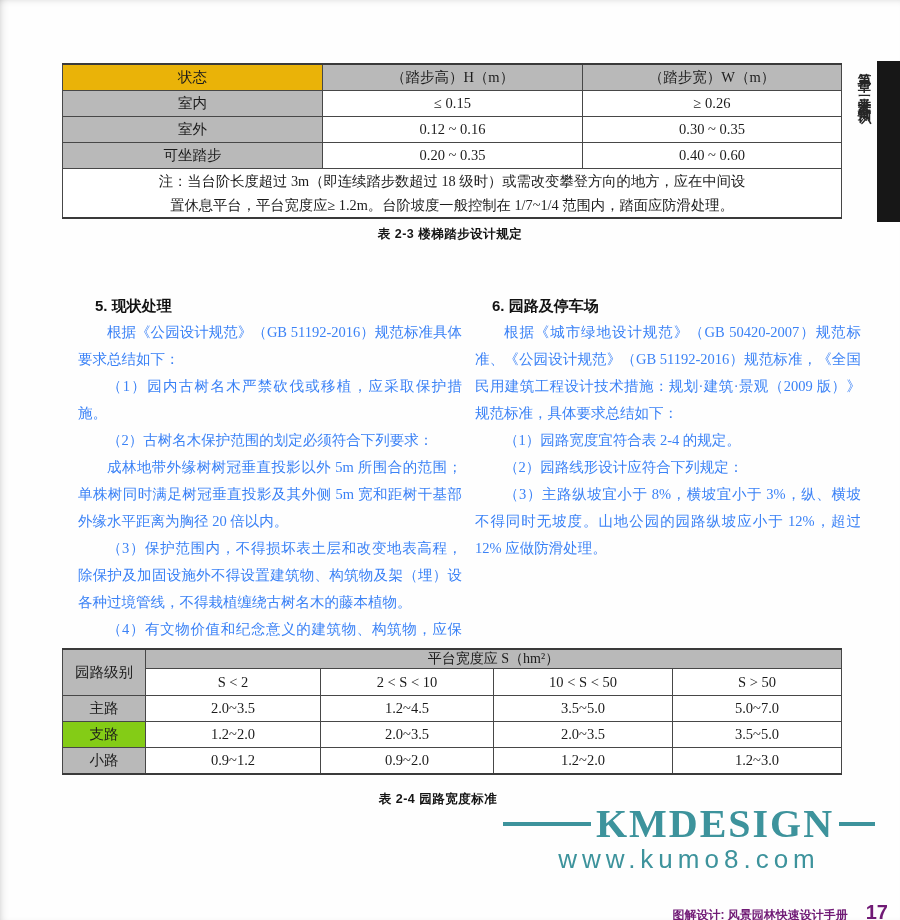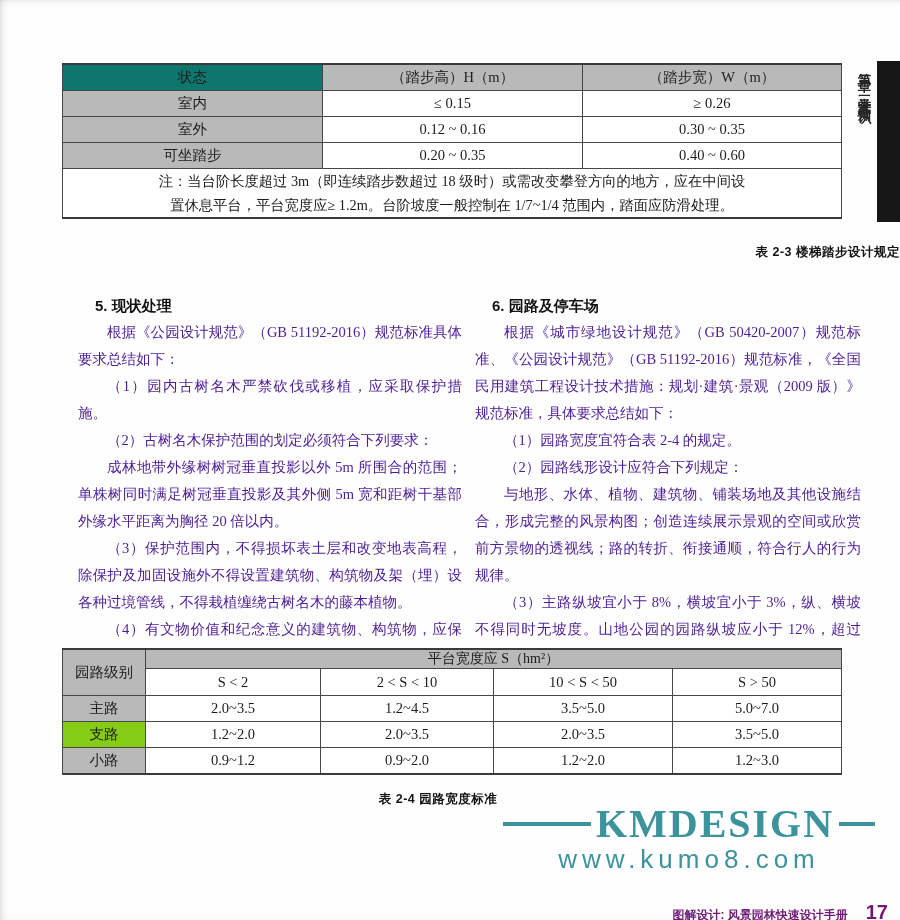--- a/index.html
+++ b/index.html
@@ -45,41 +45,41 @@
   .tbl-caption {
     position: absolute;
     left: 0;
     text-align: center;
     font-family: "Liberation Sans", sans-serif;
     font-weight: bold;
     font-size: 12.5px;
     color: #141414;
     letter-spacing: .5px;
   }
-  #caption1 { top: 244px; width: 900px; text-align: right; }
+  #caption1 { top: 226px; width: 900px; }
   #caption2 { top: 791px; width: 876px; }
 
   
   .textcol { position: absolute; top: 292px; }
   #col-left  { left: 78px;  width: 384px; }
   #col-right { left: 475px; width: 386px; }
   .sec-heading {
     font-family: "Liberation Sans", sans-serif;
     font-weight: bold;
     font-size: 15px;
     line-height: 27px;
     padding-left: 17px;
     color: #121212;
   }
   .textcol p {
     font-size: 14.5px;
     line-height: 27px;
     text-align: justify;
     text-indent: 2em;
-    color: #4c1d95;
+    color: #3b82f6;
   }
 
   
   .side-box {
     position: absolute;
     right: 0;
     top: 61px;
     width: 23px;
     height: 161px;
     background: #171717;
@@ -153,21 +153,21 @@
 <div class="page">
 
   <table class="spec" id="table1">
     <colgroup>
         <col style="width:260px">
         <col style="width:260px">
         <col style="width:259px">
       </colgroup>
     <tbody>
         <tr>
-      <td class="gray" style="background: #0f766e;">状态</td>
+      <td class="gray" style="background: #eab308;">状态</td>
       <td class="gray" style="background: rgb(185, 185, 185);">（踏步高）H（m）</td>
       <td class="gray" style="background: rgb(185, 185, 185);">（踏步宽）W（m）</td>
     </tr>
     <tr>
       <td class="gray" style="background: rgb(185, 185, 185);">室内</td>
       <td>≤ 0.15</td>
       <td>≥ 0.26</td>
     </tr>
     <tr>
       <td class="gray" style="background: rgb(185, 185, 185);">室外</td>
@@ -197,21 +197,20 @@
     <p>成林地带外缘树树冠垂直投影以外 5m 所围合的范围；单株树同时满足树冠垂直投影及其外侧 5m 宽和距树干基部外缘水平距离为胸径 20 倍以内。</p>
     <p>（3）保护范围内，不得损坏表土层和改变地表高程，除保护及加固设施外不得设置建筑物、构筑物及架（埋）设各种过境管线，不得栽植缠绕古树名木的藤本植物。</p>
     <p>（4）有文物价值和纪念意义的建筑物、构筑物，应保留并结合到园内景观之中。</p>
   </div>
 
   <div class="textcol" id="col-right">
     <div class="sec-heading">6. 园路及停车场</div>
     <p>根据《城市绿地设计规范》（GB 50420-2007）规范标准、《公园设计规范》（GB 51192-2016）规范标准，《全国民用建筑工程设计技术措施：规划·建筑·景观（2009 版）》规范标准，具体要求总结如下：</p>
     <p>（1）园路宽度宜符合表 2-4 的规定。</p>
     <p>（2）园路线形设计应符合下列规定：</p>
-    <p>与地形、水体、植物、建筑物、铺装场地及其他设施结合，形成完整的风景构图；创造连续展示景观的空间或欣赏前方景物的透视线；路的转折、衔接通顺，符合行人的行为规律。</p>
     <p>（3）主路纵坡宜小于 8%，横坡宜小于 3%，纵、横坡不得同时无坡度。山地公园的园路纵坡应小于 12%，超过 12% 应做防滑处理。</p>
   </div>
 
   <table class="spec" id="table2">
     <colgroup>
         <col style="width:83px">
         <col style="width:175px">
         <col style="width:173px">
         <col style="width:179px">
         <col style="width:169px">

